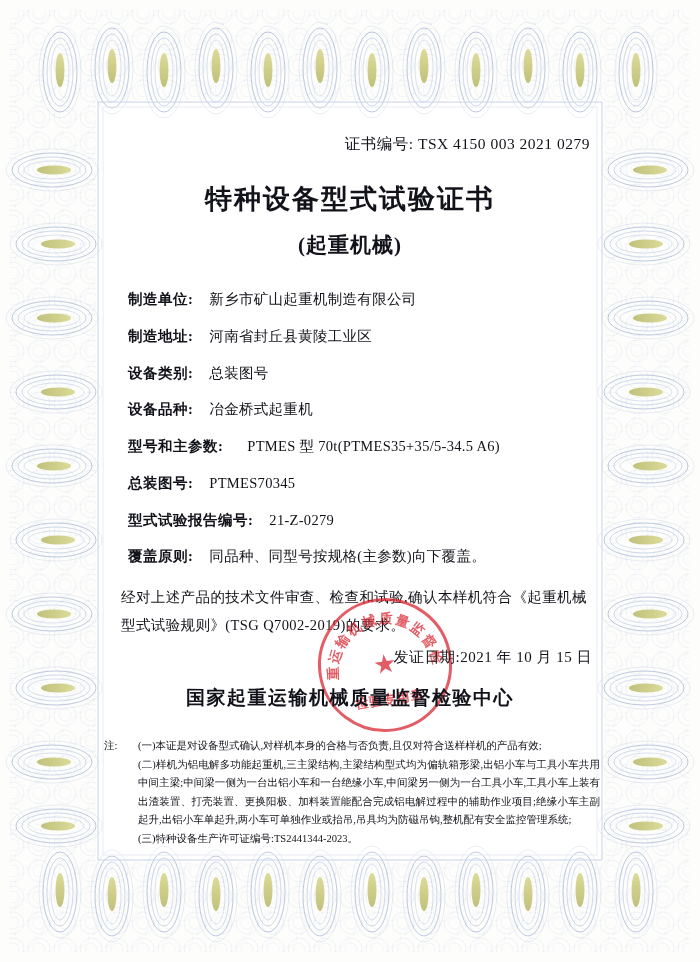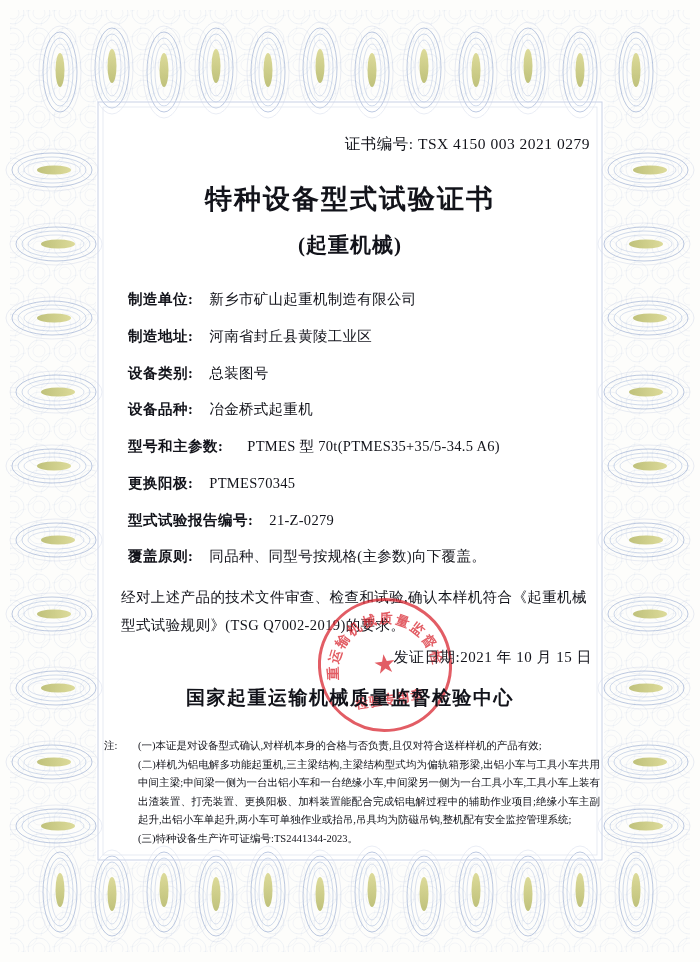--- a/index.html
+++ b/index.html
@@ -298,21 +298,21 @@
       </div>
       <div class="field-row">
         <span class="field-label">设备品种:</span>
         <span class="field-value">冶金桥式起重机</span>
       </div>
       <div class="field-row">
         <span class="field-label">型号和主参数:</span>
         <span class="field-value wide">PTMES 型 70t(PTMES35+35/5-34.5 A6)</span>
       </div>
       <div class="field-row">
-        <span class="field-label">更换阳极:</span>
+        <span class="field-label">总装图号:</span>
         <span class="field-value">PTMES70345</span>
       </div>
       <div class="field-row">
         <span class="field-label">型式试验报告编号:</span>
         <span class="field-value">21-Z-0279</span>
       </div>
       <div class="field-row">
         <span class="field-label">覆盖原则:</span>
         <span class="field-value">同品种、同型号按规格(主参数)向下覆盖。</span>
       </div>

